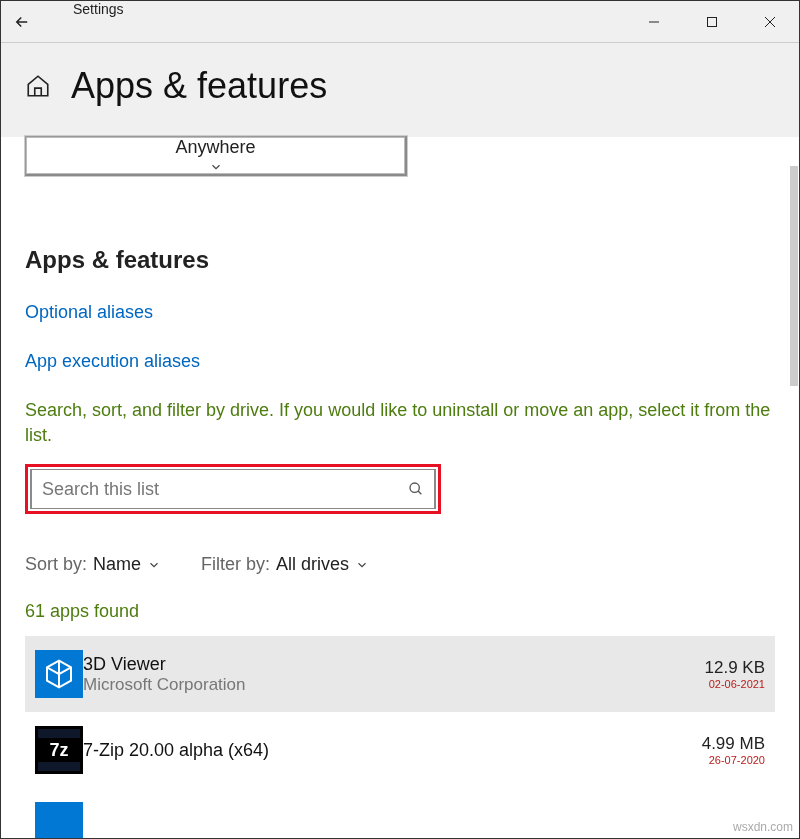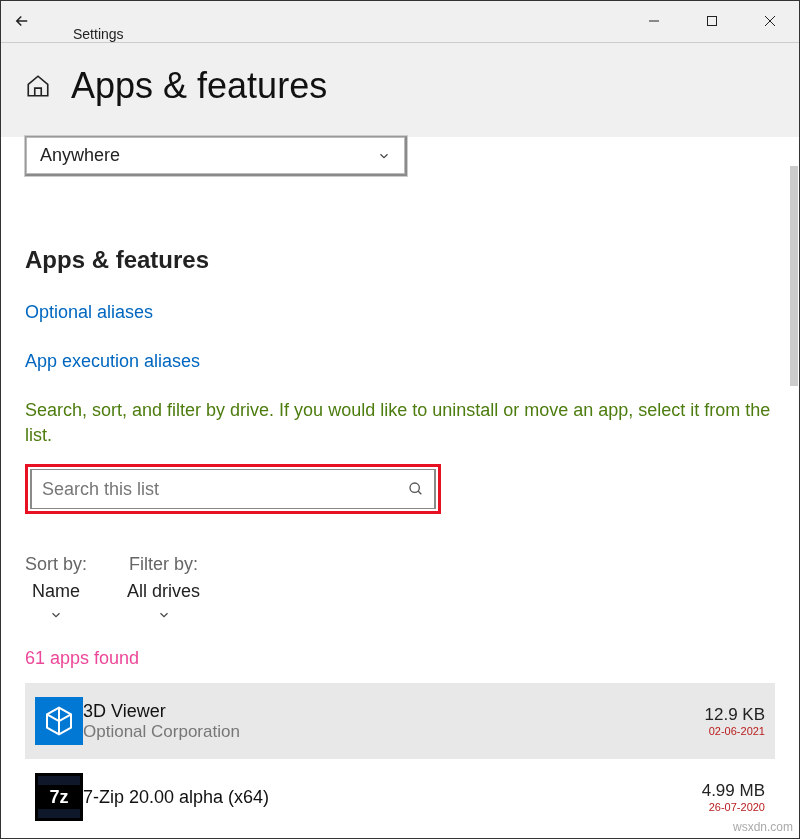--- a/index.html
+++ b/index.html
@@ -12,21 +12,21 @@
       width: 800px;
       height: 839px;
       background: #fff;
       border: 1px solid #333;
       position: relative;
       overflow: hidden;
     }
     .titlebar {
       height: 42px;
       display: flex;
-      align-items: flex-end;
+      align-items: flex-start;
       background: #f0f0f0;
       border-bottom: 1px solid #ccc;
     }
     .back-btn {
       width: 42px;
       height: 42px;
       display: flex;
       align-items: center;
       justify-content: center;
       font-size: 18px;
@@ -76,20 +76,21 @@
       padding: 0 14px;
       font-size: 18px;
       color: #222;
       margin-top: -1px;
       box-shadow: inset 0 0 0 1px #bbb;
     }
     .dropdown {
       border: 1px solid #999;
       border-right: 2px solid #8a8a8a;
       border-bottom: 2px solid #8a8a8a;
+      flex-direction: column;
     }
     .section-h {
       font-size: 24px;
       font-weight: 600;
       color: #222;
       margin-top: 70px;
     }
     .link {
       color: #0067c0;
       font-size: 18px;
@@ -132,28 +133,27 @@
       display: flex;
       gap: 40px;
       margin-top: 40px;
     }
     .sort-item {
       font-size: 18px;
       color: #222;
       display: flex;
       align-items: center;
       gap: 6px;
-      flex-direction: column;
     }
     .sort-item .lbl {
       color: #666;
     }
     .count {
       font-size: 18px;
-      color: #ec4899;
+      color: #4d7c0f;
       margin-top: 26px;
     }
     .apps {
       margin-top: 14px;
     }
     .app-row {
       display: flex;
       align-items: center;
       padding: 14px 10px;
     }
@@ -320,21 +320,21 @@
 
     <div class="app-row selected">
       <div class="app-icon icon-3d">
         <svg width="32" height="32" viewBox="0 0 24 24" fill="none" stroke="#fff" stroke-width="1.5">
             <path d="M12 2l9 5v10l-9 5-9-5V7z"></path>
             <path d="M12 2v20M3 7l9 5 9-5"></path>
           </svg>
       </div>
       <div class="app-info">
         <div class="app-name">3D Viewer</div>
-        <div class="app-pub">Optional Corporation</div>
+        <div class="app-pub">Microsoft Corporation</div>
       </div>
       <div class="app-meta">
         <div class="app-size">12.9 KB</div>
         <div class="app-date">02-06-2021</div>
       </div>
     </div>
 
     <div class="app-row">
       <div class="app-icon icon-7z">
         <div class="icon-7z-inner">7z</div>

